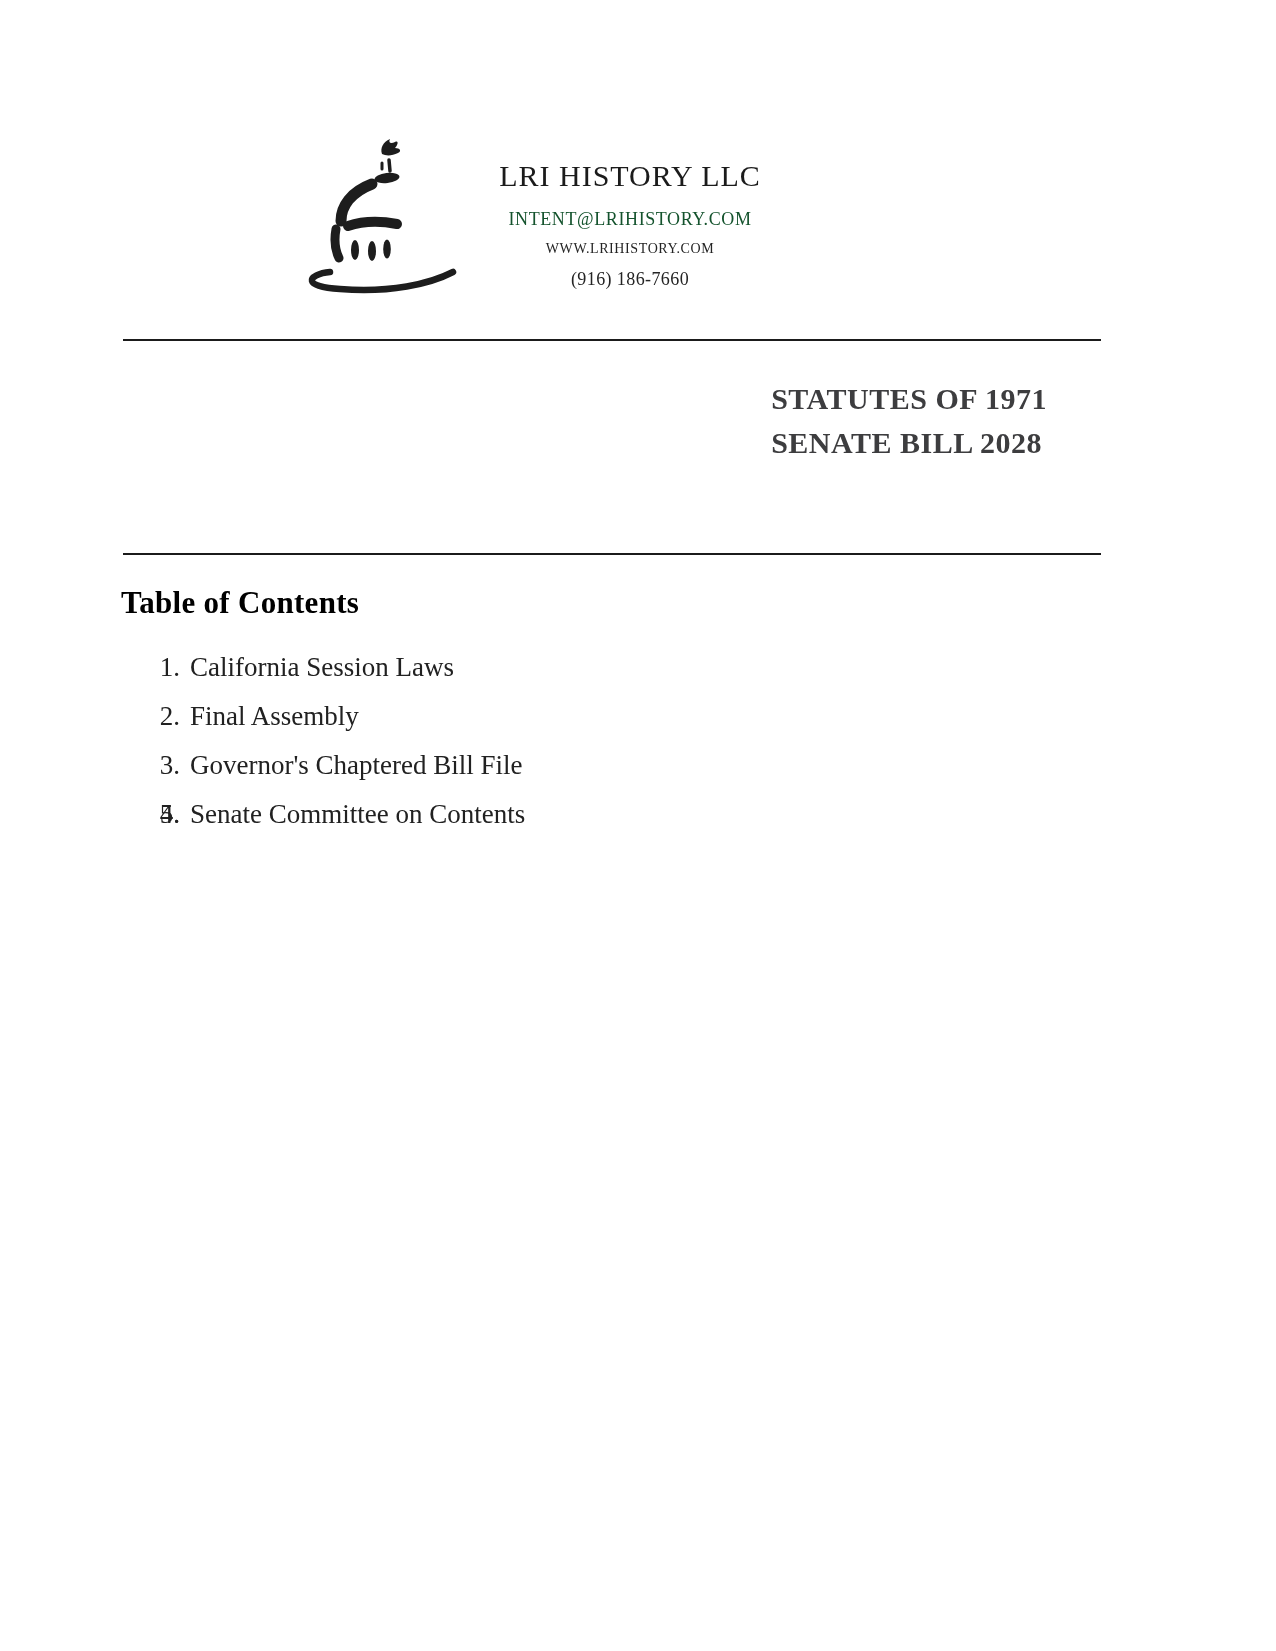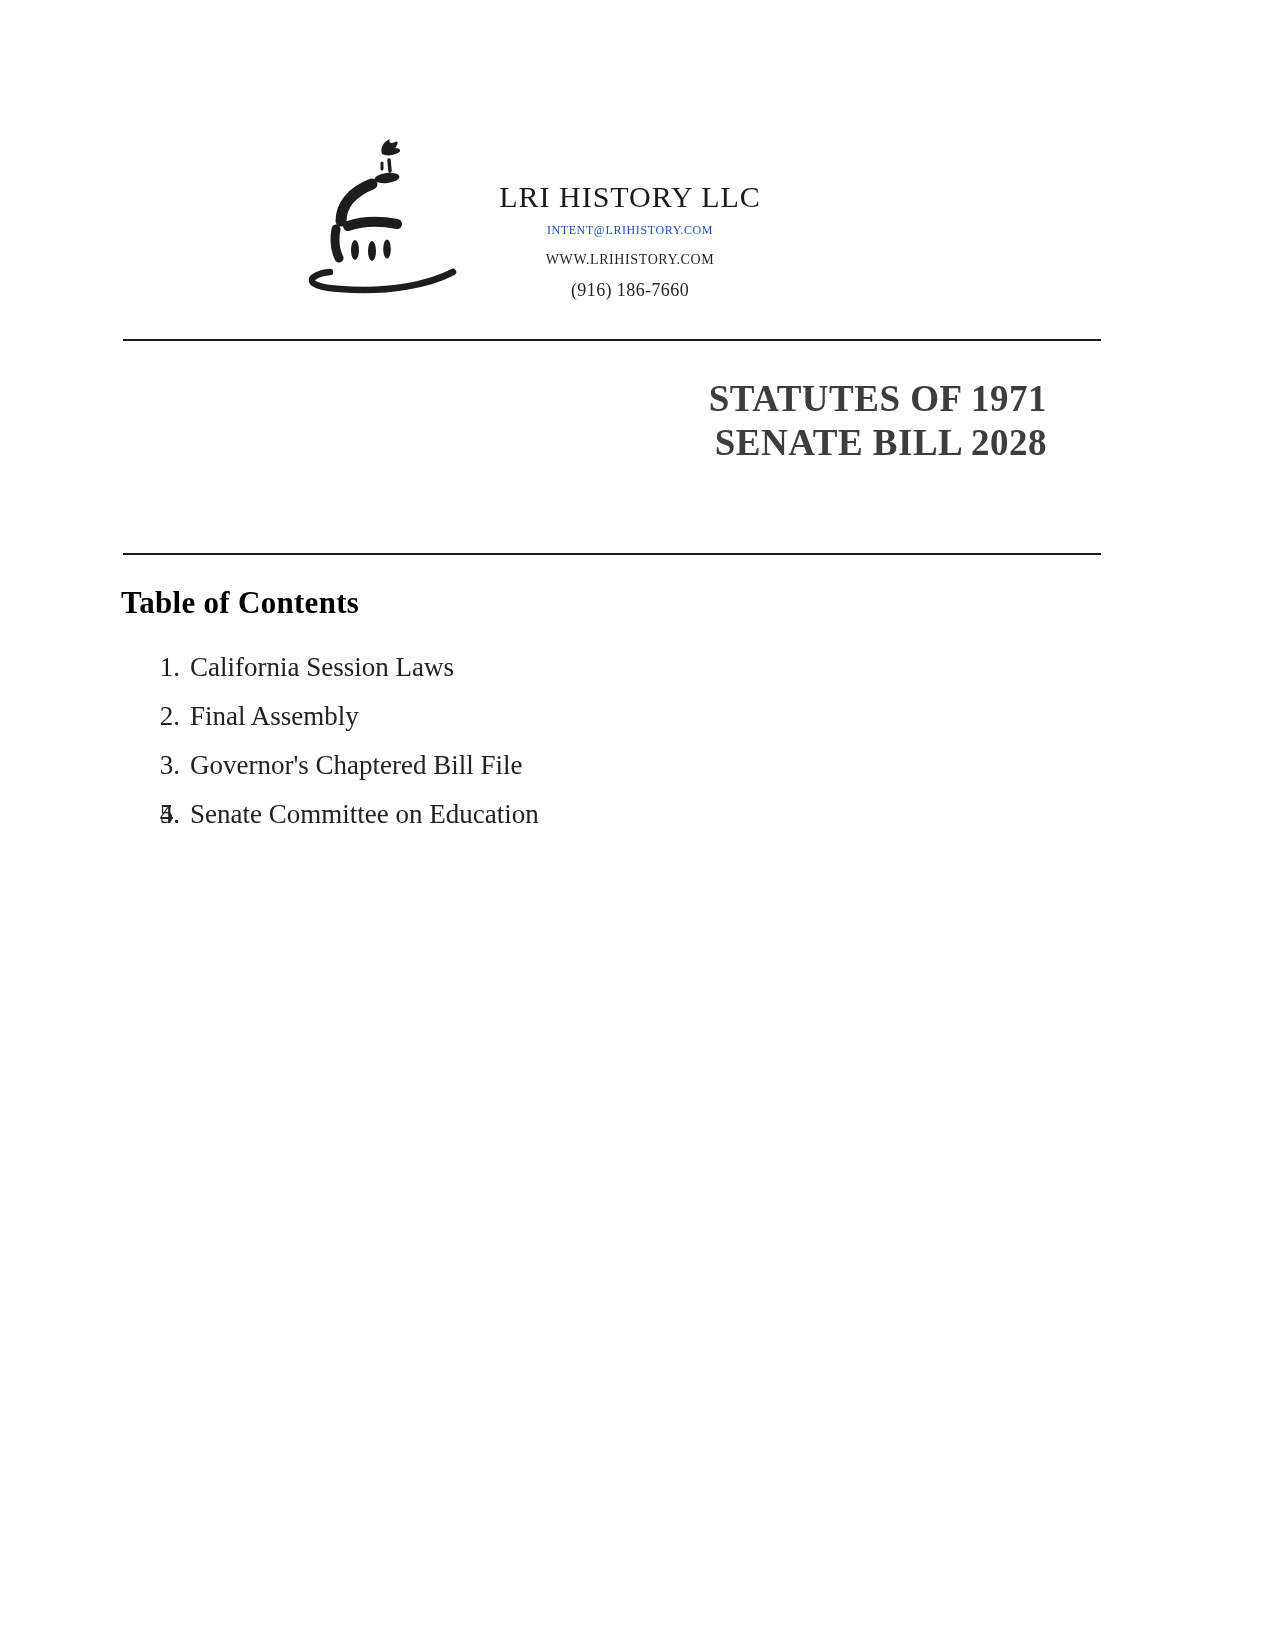--- a/index.html
+++ b/index.html
@@ -30,27 +30,27 @@
     width: 360px;
     text-align: center;
     color: #1e1e1e;
   }
   .company-name {
     font-size: 30px;
     line-height: 36px;
     letter-spacing: 1px;
     color: #1b1b1b;
     white-space: nowrap;
-    margin-top: 21px;
   }
   .contact-email {
-    font-size: 12px;
+    margin-top: 10px;
+    font-size: 18px;
     line-height: 30px;
     letter-spacing: 0.6px;
-    color: #1d4ed8;
+    color: #14532d;
     white-space: nowrap;
   }
   .contact-web {
     font-size: 14px;
     line-height: 30px;
     letter-spacing: 0.6px;
     color: #242424;
     white-space: nowrap;
   }
   .contact-phone {
@@ -70,23 +70,22 @@
     background: #1b1b1b;
   }
   .rule-top { top: 339px; }
   .rule-bottom { top: 553px; }
 
   
   .reference {
     position: absolute;
     right: 229px;
     top: 377px;
-    text-align: right;
     font-weight: bold;
-    font-size: 37px;
+    font-size: 30px;
     line-height: 44px;
     letter-spacing: 0.5px;
     color: #3d3d3f;
   }
   .ref-line {
     white-space: pre-wrap; 
   }
 
   
   .toc-title {
@@ -180,17 +179,17 @@
     </li>
     <li class="toc-item">
       <span class="toc-num">3.</span>
       <span>Governor's Chaptered Bill File</span>
     </li>
     <li class="toc-item">
       <span class="toc-num">4.</span>
     </li>
     <li class="toc-item">
       <span class="toc-num">5.</span>
-      <span>Senate Committee on Education</span>
+      <span>Senate Committee on Contents</span>
     </li>
   </ol>
 
 </div>
 
 </body></html>

